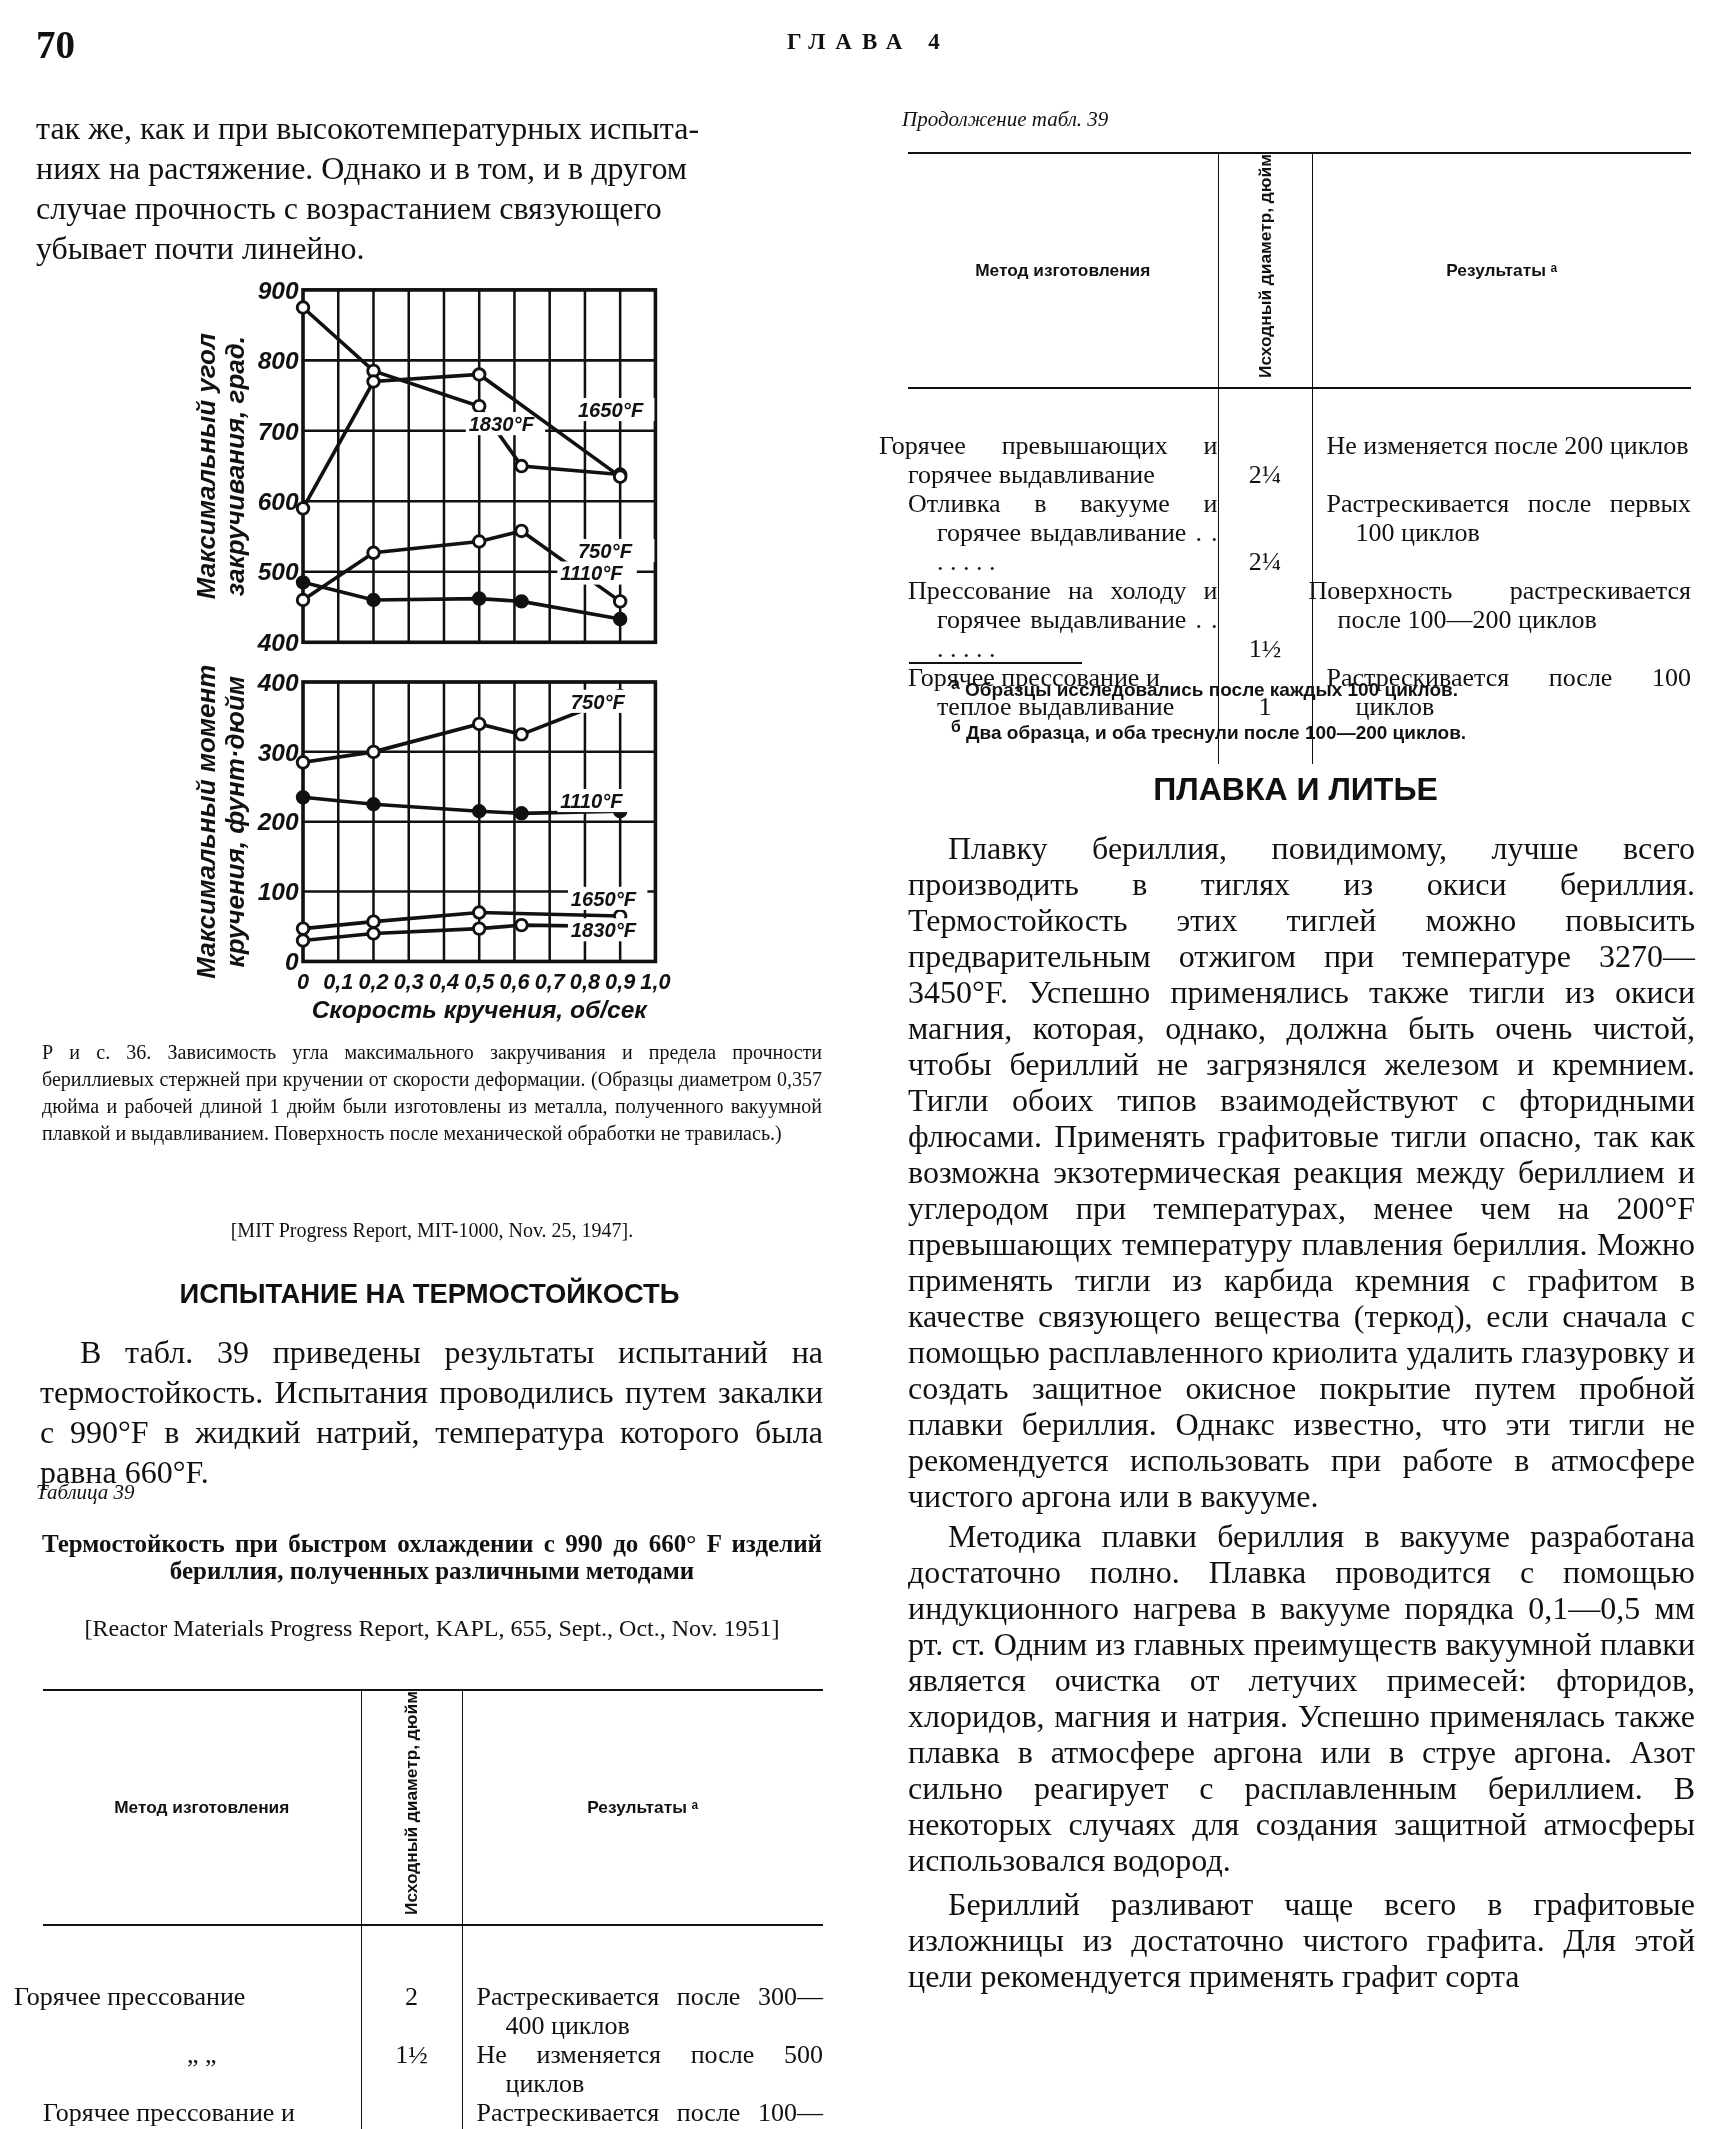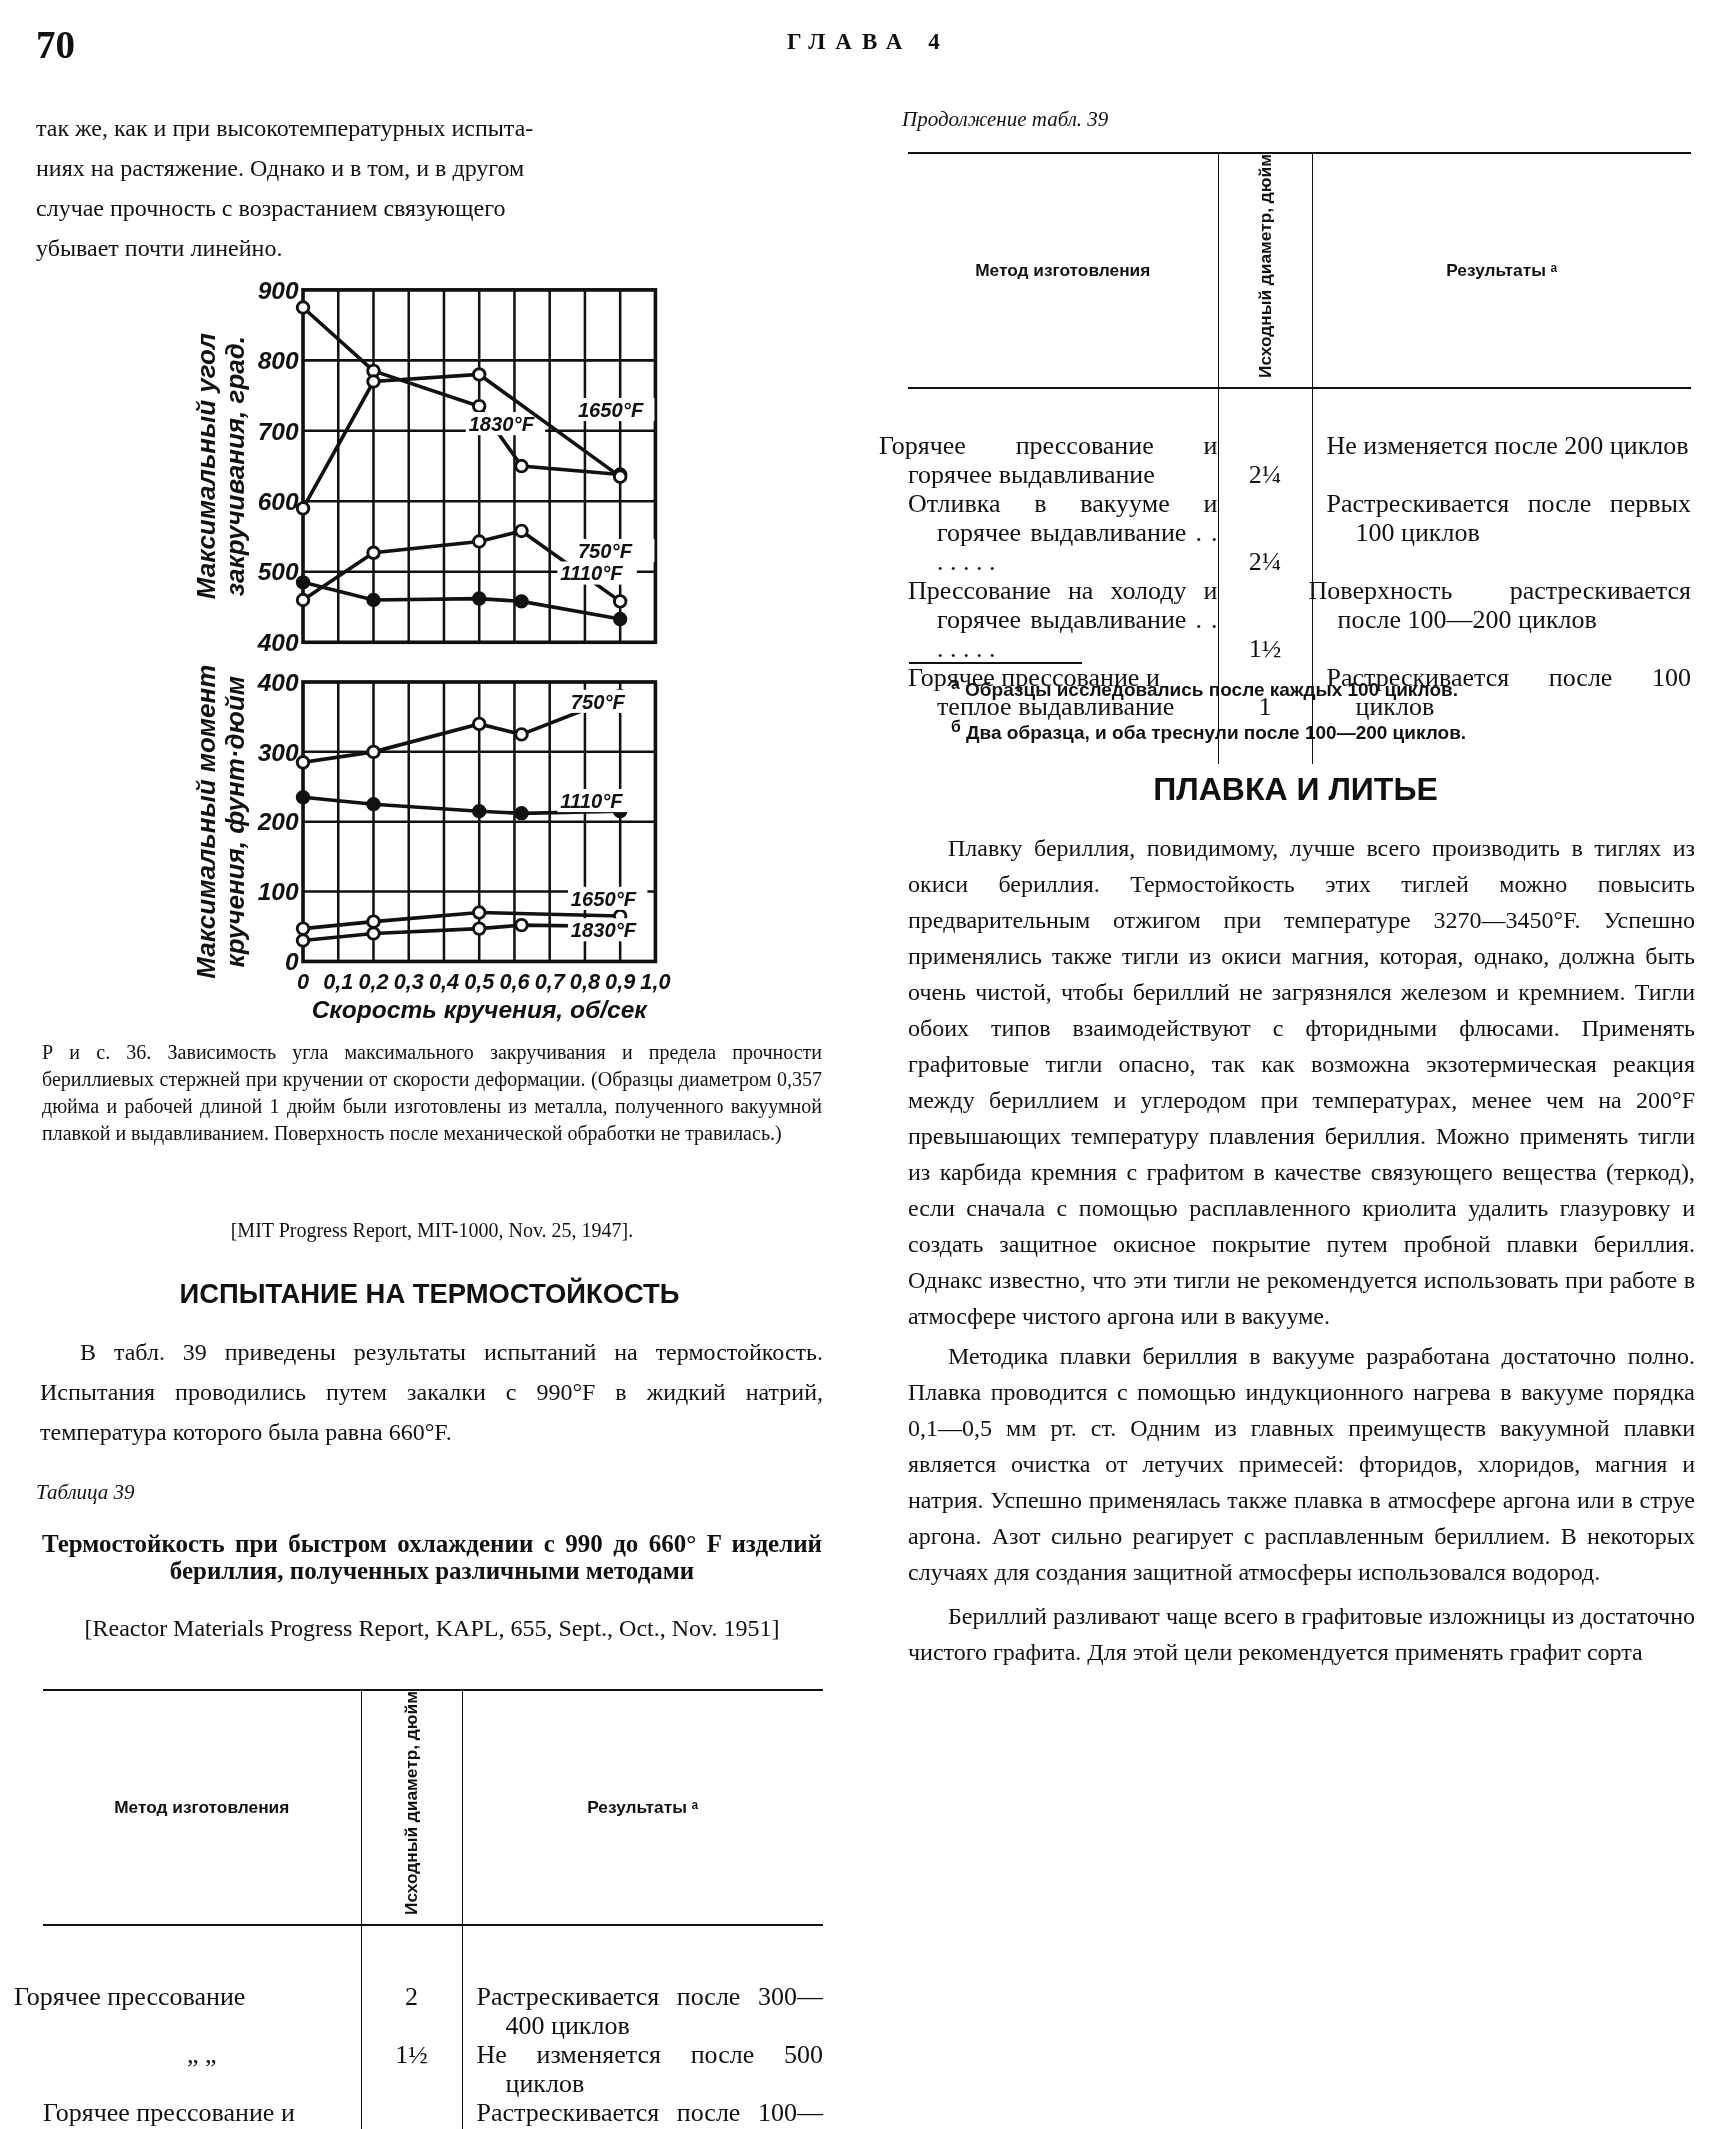--- a/index.html
+++ b/index.html
@@ -1,21 +1,21 @@
 <!DOCTYPE html>
 <html style="font-size:11.5px"><head>
 <meta charset="utf-8">
 <style>
   html,body{margin:0;padding:0;background:#fff;}
   body{width:1732px;height:2129px;position:relative;overflow:hidden;color:#111;
        font-family:"Liberation Serif","DejaVu Serif",serif;}
   .abs{position:absolute;}
   .pagenum{left:36px;top:21.7px;font-size:39px;font-weight:bold;}
   .runhead{left:787px;top:29px;font-size:23px;font-weight:bold;letter-spacing:10px;}
-  .body-text{font-size:24px;line-height:40px;text-align:justify;}
+  .body-text{font-size:32px;line-height:40px;text-align:justify;}
   .body-text p{margin:0;}
   .indent{text-indent:40px;}
   .caption{font-size:20px;line-height:27px;text-align:justify;}
   .center{text-align:center;}
   .heading{font-size:27.4px;font-weight:bold;text-align:center;font-family:"Liberation Sans","DejaVu Sans",sans-serif;}
   .heading2{font-size:32px;font-weight:bold;text-align:center;font-family:"Liberation Sans","DejaVu Sans",sans-serif;}
   .italic-r{font-style:italic;font-size:21px;text-align:left;}
   .tbltitle{font-size:25px;font-weight:bold;line-height:27.4px;text-align:justify;text-align-last:center;}
   .ref{font-size:24px;line-height:27.4px;text-align:center;}
   table.t{border-collapse:collapse;font-size:26px;line-height:29px;}
@@ -233,21 +233,21 @@
       <span class="vhead">Исходный диаметр, дюйм</span>
     </td>
     <td class="th thead-rule" style="border-bottom:2.9px solid #111;">Результаты ᵃ</td>
   </tr>
   <tr style="height:43px;">
         <td></td>
         <td class="vl" style="border-right:1.4px solid #111;"></td>
         <td></td>
       </tr>
   <tr>
-    <td class="hang" style="text-align:justify;">Горячее прессование и горячее выдавливание</td>
+    <td class="hang" style="text-align:justify;">Горячее превышающих и горячее выдавливание</td>
     <td class="vl center" style="border-right:1.4px solid #111;">2¼</td>
     <td class="hang" style="vertical-align:top;padding-left:43px;text-align:justify;">Не изменяется после 200 циклов</td>
   </tr>
   <tr>
     <td class="hang" style="padding-left:29px;text-align:justify;">Отливка в вакууме и горячее выдавливание . . . . . . .</td>
     <td class="vl center" style="border-right:1.4px solid #111;">2¼</td>
     <td class="hang" style="vertical-align:top;padding-left:43px;text-align:justify;">Растрескивается после первых 100 циклов</td>
   </tr>
   <tr>
     <td class="hang" style="padding-left:29px;text-align:justify;">Прессование на холоду и горячее выдавливание . . . . . . .</td>

